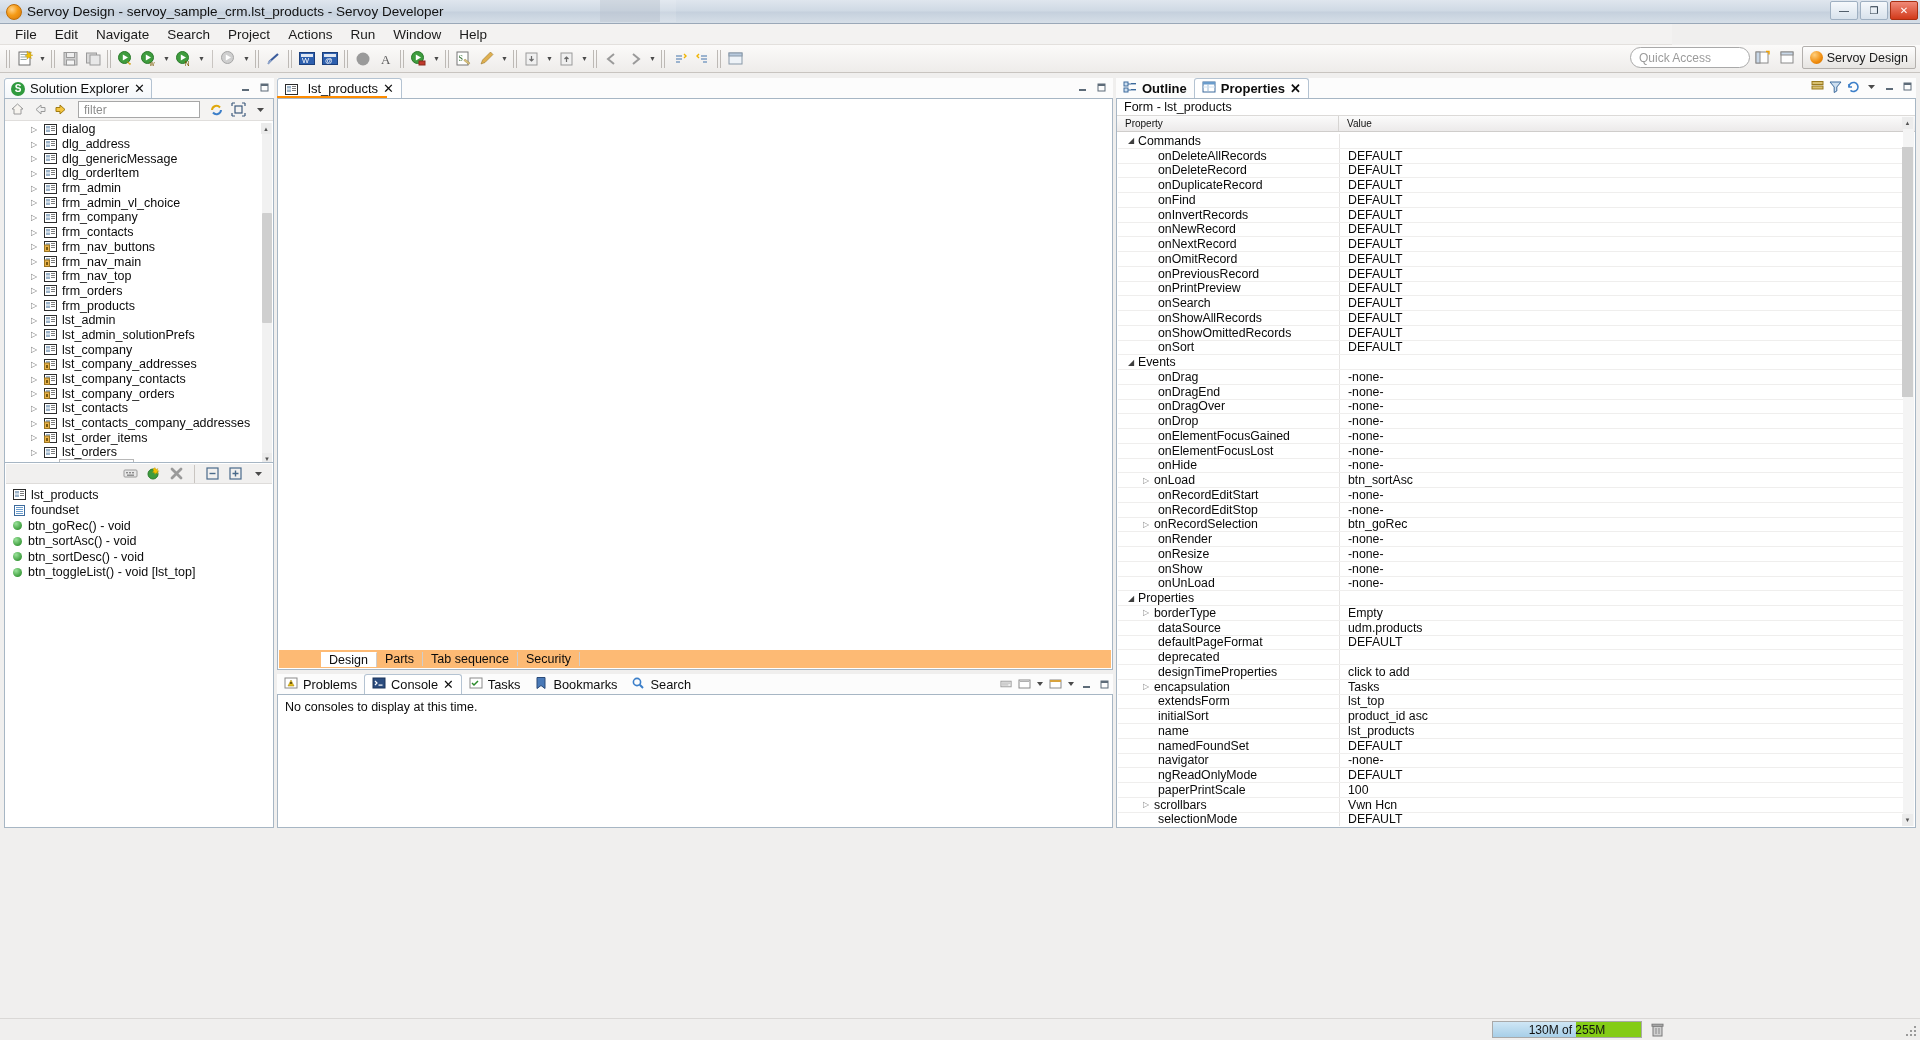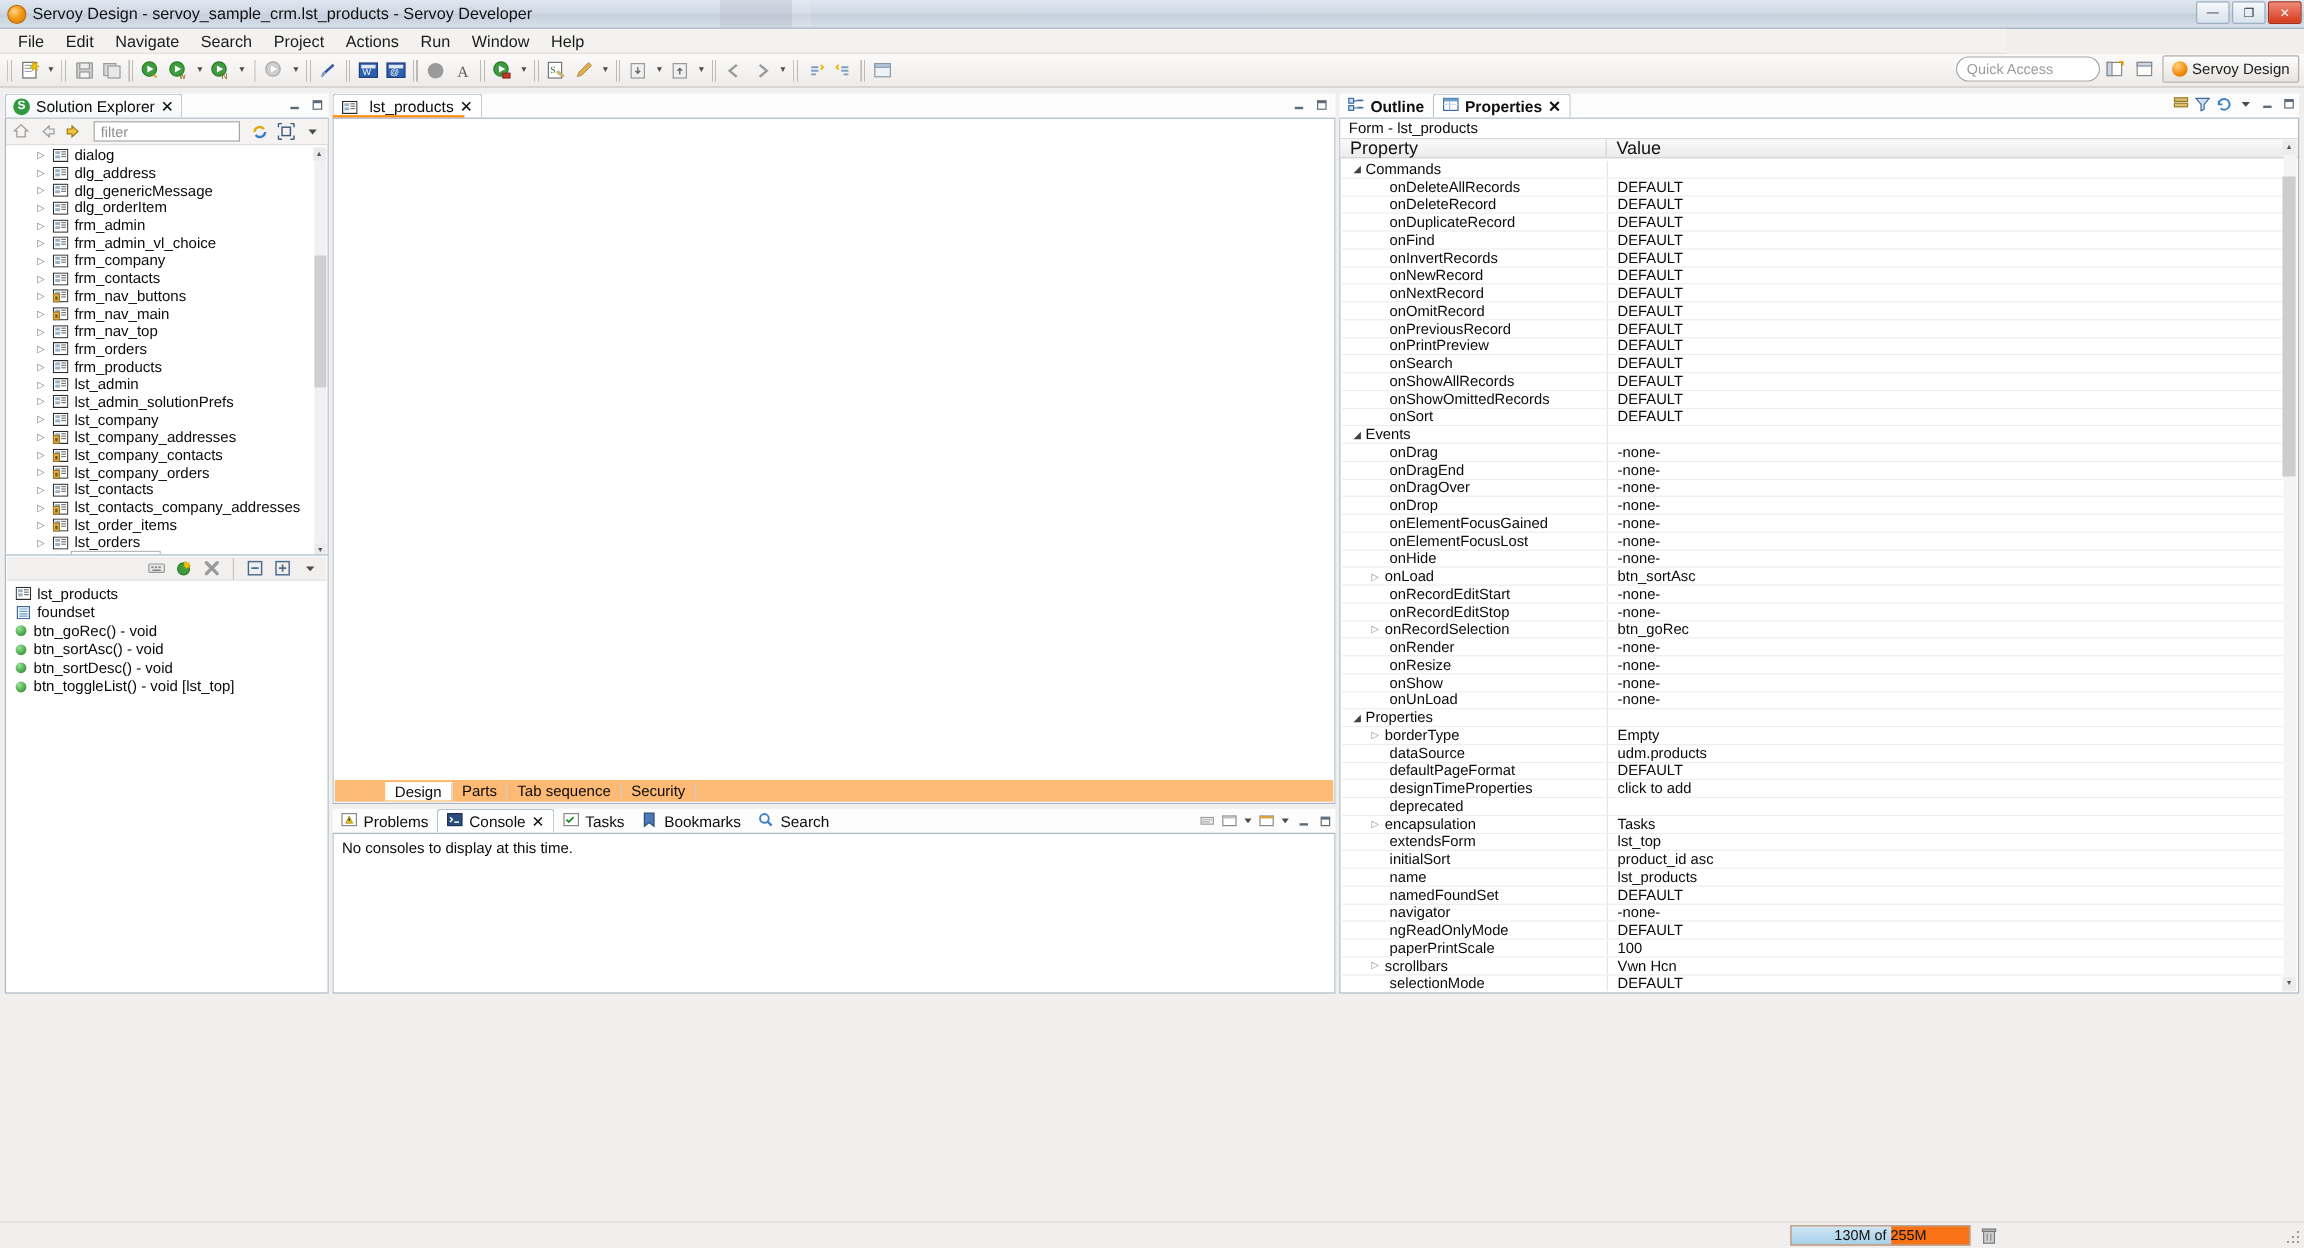--- a/index.html
+++ b/index.html
@@ -152,41 +152,41 @@
 
   
   #properties-panel { left:1116px; top:78px; width:800px; height:750px; }
   .pr-tabrow { position:absolute; left:0; top:0; width:800px; height:20px; display:flex; align-items:flex-end;font-weight:bold; }
   .pr-tab { display:flex; align-items:center; gap:5px; height:19px; padding:0 7px; font-size:13px; color:#0d0d0d; }
   .pr-tab.active { background:#fff; border:1px solid #b4c3d2; border-bottom:none; border-top-left-radius:3px; border-top-right-radius:3px; height:20px; }
   .pr-tools { position:absolute; right:2px; top:2px; display:flex; align-items:center; gap:5px; }
   .pr-frame { position:absolute; left:0; top:20px; width:800px; height:730px; border:1px solid #a7b6c4; background:#fff; }
   .pr-title { height:16px; font-size:12.5px; color:#0a0a0a; padding:1px 0 0 7px; background:#fff; }
   .pr-head { display:flex; height:17px; background:linear-gradient(180deg,#fbfbfb,#eceaea); border-top:1px solid #dcdad8; border-bottom:1px solid #cfcdcb; }
-  .pr-head div { font-size:15px; color:#111; padding-left:8px; display:flex; align-items:center; }
+  .pr-head div { font-size:10px; color:#111; padding-left:8px; display:flex; align-items:center; }
   .pr-col1 { width:222px; border-right:1px solid #d6d4d2; }
   .pr-col2 { flex:1; }
   .pr-rows { position:absolute; left:1px; right:12px; top:35px; bottom:1px; overflow:hidden; }
   .pr-row { display:flex; height:14.75px; border-bottom:1px solid #efeeed; align-items:center; font-size:12.3px; color:#0a0a0a; }
   .pr-row .c1 { width:222px; display:flex; align-items:center; border-right:1px solid #e6e4e3; height:100%; }
   .pr-row .c2 { flex:1; padding-left:8px; display:flex; align-items:center; gap:5px; }
   .pr-row.group .c1 { padding-left:7px; font-weight:normal; }
   .pr-row .indent { padding-left:40px; }
   .pr-row .indent-tw { padding-left:25px; display:flex; align-items:center; }
   .tw-small { width:11px; font-size:8px; color:#8d8d8d; }
   .tw-group { width:13px; font-size:8px; color:#3f3f3f; padding-left:3px; }
   .pr-vscroll { position:absolute; right:1px; top:18px; width:11px; bottom:1px; background:#f4f4f4; }
   .pr-vthumb { position:absolute; right:1px; top:30px; width:11px; height:250px; background:#cdcdcd; }
   .pr-sb-arrow { position:absolute; right:1px; width:11px; height:12px; background:#ececec; display:flex; align-items:center; justify-content:center; font-size:6px; color:#555; }
 
   
   .statusbar { position:absolute; left:0; bottom:0; width:1920px; height:22px;
     background:#f0efee; border-top:1px solid #dad8d6; display:flex; align-items:center; }
   .heap { position:absolute; left:1492px; bottom:2px; width:150px; height:17px;
-    border:1px solid #a9a9a9; background:#f97316; display:flex; justify-content:center;
+    border:1px solid #a9a9a9; background:#84cc16; display:flex; align-items:center; justify-content:center;
     font-size:12px; color:#111; }
   .heap-fill { position:absolute; left:0; top:0; bottom:0; width:56%;
     background:linear-gradient(180deg,#cfe6f5,#a7cfe8); }
   .heap-label { position:relative; z-index:2; }
   .trash { position:absolute; left:1650px; bottom:3px; width:15px; height:15px; }
   .resize-grip { position:absolute; right:2px; bottom:2px; width:14px; height:14px;
     background:
       radial-gradient(circle 1px at 11px 3px,#9a9a9a 99%,transparent),
       radial-gradient(circle 1px at 7px 7px,#9a9a9a 99%,transparent),
       radial-gradient(circle 1px at 11px 7px,#9a9a9a 99%,transparent),
@@ -1287,29 +1287,29 @@
             <div class="c2">udm.products</div>
           </div>
           <div class="pr-row">
             <div class="c1">
               <span class="indent">defaultPageFormat</span>
             </div>
             <div class="c2">DEFAULT</div>
           </div>
           <div class="pr-row">
             <div class="c1">
+              <span class="indent">deprecated</span>
+            </div>
+            <div class="c2"></div>
+          </div>
+          <div class="pr-row">
+            <div class="c1">
               <span class="indent">designTimeProperties</span>
             </div>
             <div class="c2">click to add</div>
-          </div>
-          <div class="pr-row">
-            <div class="c1">
-              <span class="indent">deprecated</span>
-            </div>
-            <div class="c2"></div>
           </div>
           <div class="pr-row">
             <div class="c1">
               <span class="indent-tw">
                 <span class="tw-small">▷</span>
               </span>
               <span>encapsulation</span>
             </div>
             <div class="c2">Tasks</div>
           </div>

